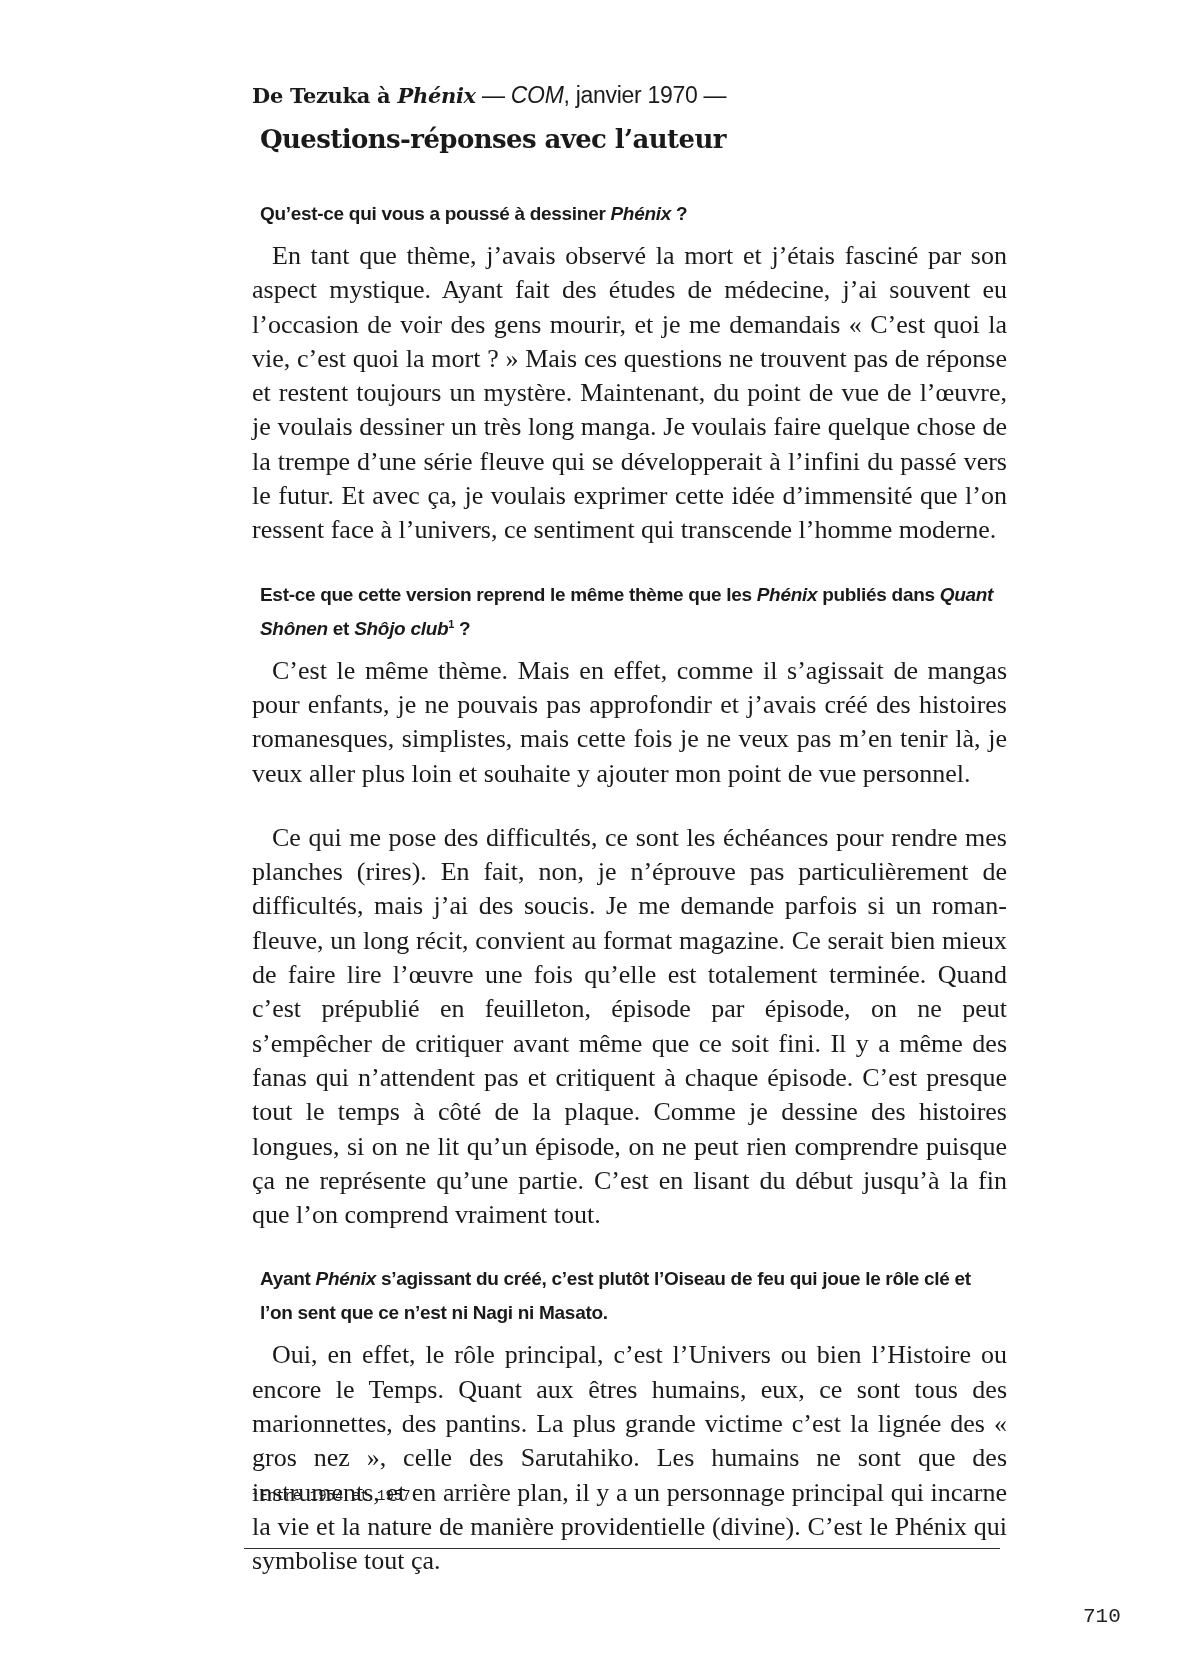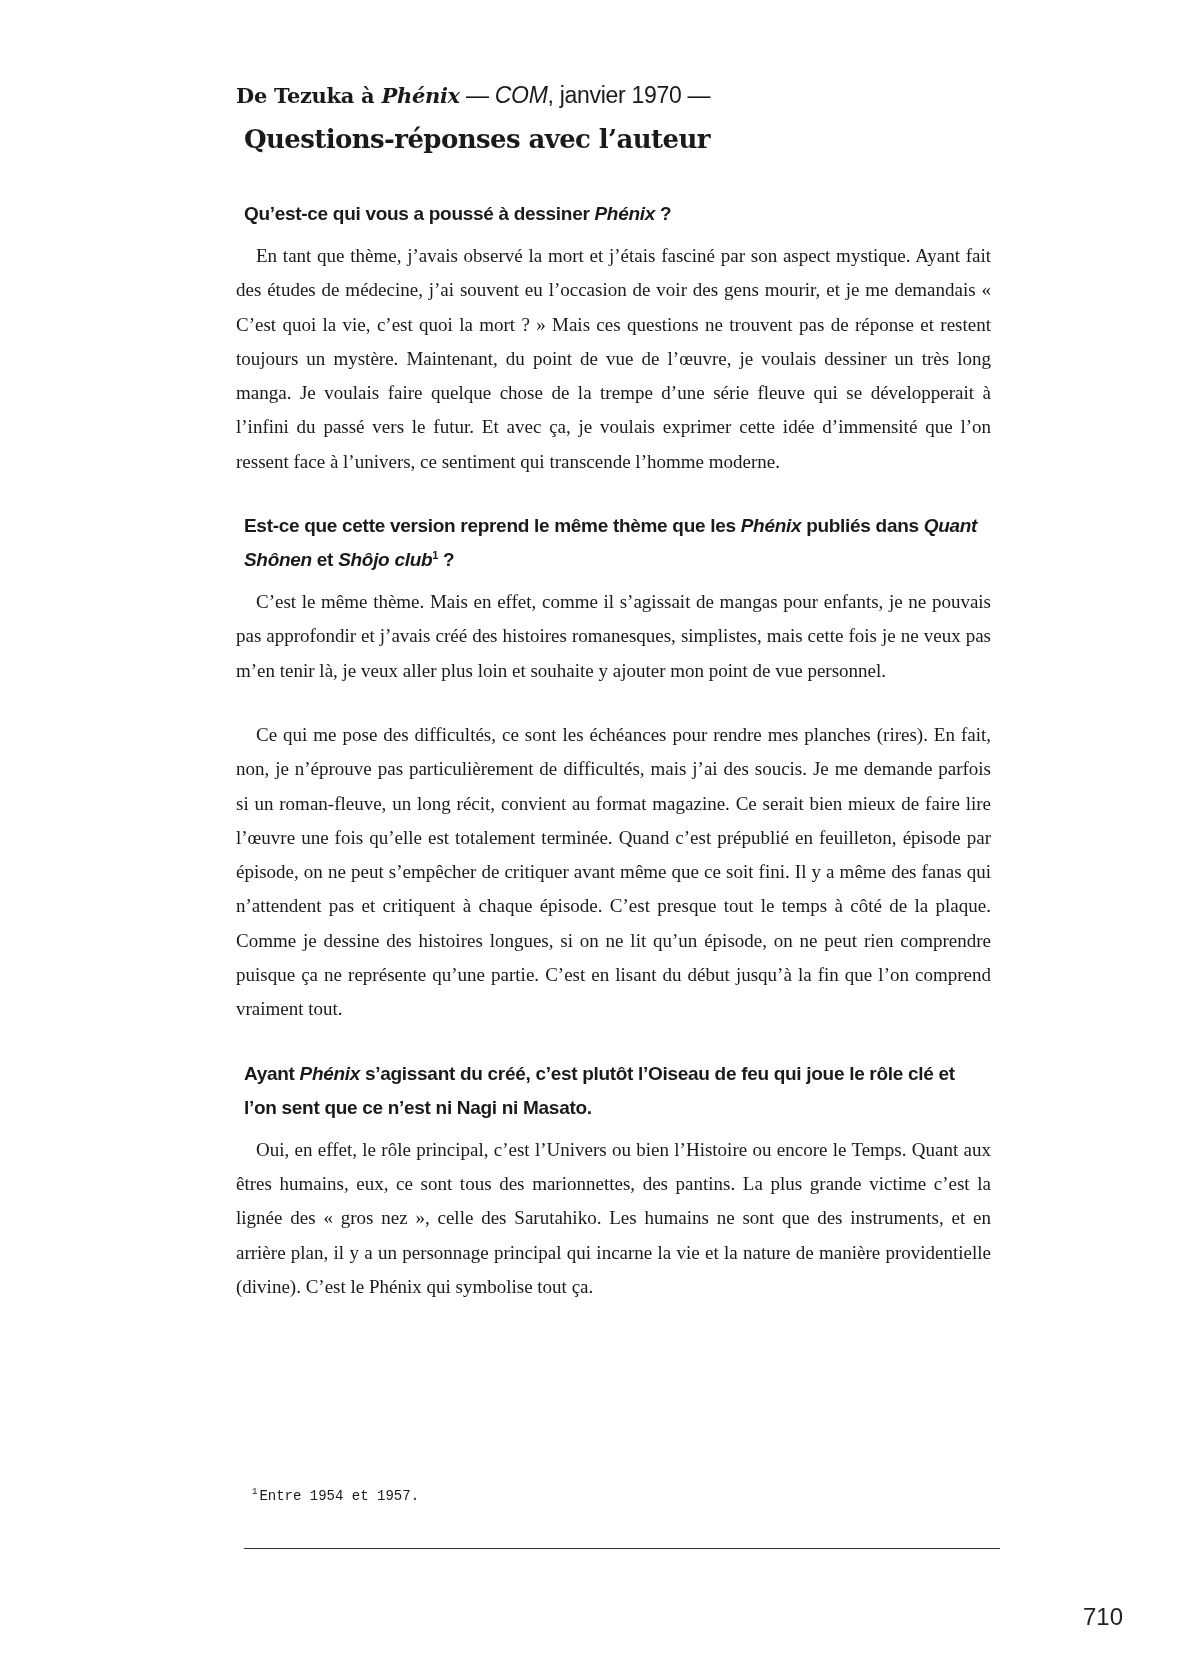--- a/index.html
+++ b/index.html
@@ -10,21 +10,21 @@
     body {
       width: 1200px;
       height: 1680px;
       position: relative;
       overflow: hidden;
       color: #1a1a1a;
       font-family: "DejaVu Serif", "Liberation Serif", serif;
     }
     .page {
       position: absolute;
-      left: 236px;
+      left: 252px;
       top: 80px;
       width: 755px;
     }
     .header-line1 {
       font-family: "DejaVu Serif", serif;
       font-size: 21px;
       line-height: 30px;
       font-weight: bold;
       letter-spacing: -0.3px;
       white-space: nowrap;
@@ -57,21 +57,21 @@
       margin: 8px;
     }
     .question em { font-style: italic; }
     .question sup {
       font-size: 11px;
       vertical-align: super;
       line-height: 0;
     }
     .answer {
       font-family: "Liberation Serif", serif;
-      font-size: 19px;
+      font-size: 26px;
       line-height: 34.3px;
       text-align: justify;
       text-indent: 20px;
       margin: 0;
       hyphens: manual;
     }
     #qa-1 { margin-top: 38px; }
     .footnote-rule {
       position: absolute;
       left: 244px;
@@ -91,22 +91,22 @@
     .footnote sup {
       font-size: 9px;
       vertical-align: super;
       line-height: 0;
       margin-right: 2px;
     }
     .page-number {
       position: absolute;
       left: 1083px;
       top: 1604px;
-      font-family: Liberation Sans, sans-serif;
-      font-size: 24px;
+      font-family: Liberation Mono, monospace;
+      font-size: 21px;
       line-height: 26px;
       color: #222222;
     }
   </style>
 </head>
 <body>
 
 <div class="page">
   <div class="header-line1">
     <span>De Tezuka à </span><em>Phénix</em><span class="source"><span> — </span><em>COM</em><span>, janvier 1970 —</span></span>

